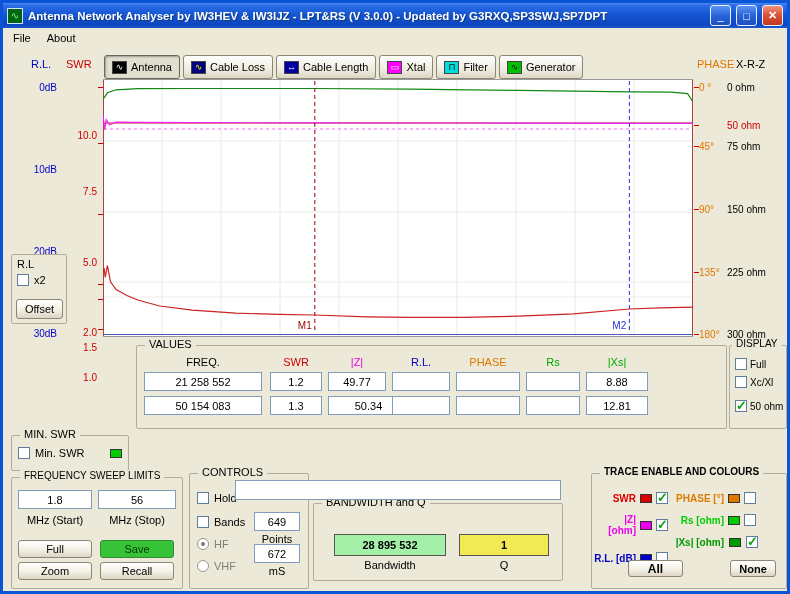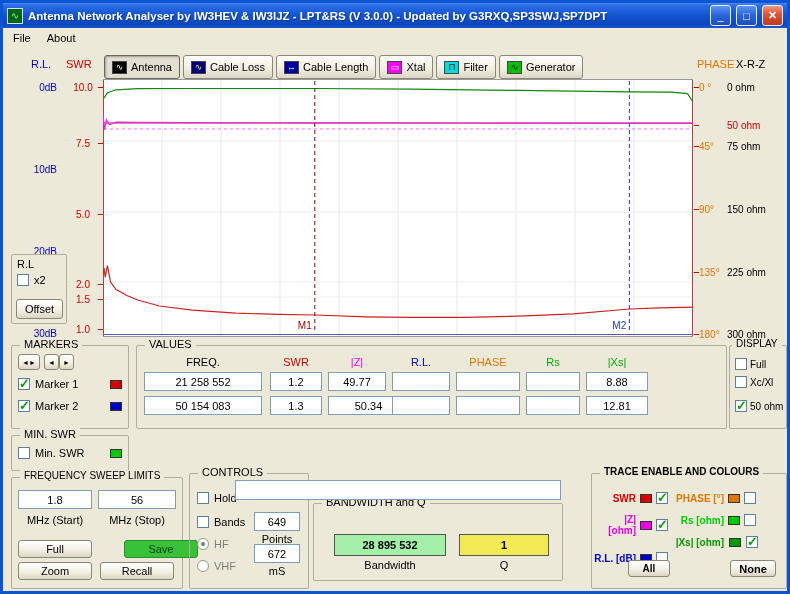--- a/index.html
+++ b/index.html
@@ -24,39 +24,39 @@
   
   .menubar { position:absolute; top:25px; left:0; right:0; height:19px; background:#ece9d8; display:flex; align-items:center; padding-left:2px; }
   .menu-item { padding:2px 8px; }
   
   .group { position:absolute; border:1px solid #b0ad9d; border-radius:2px; }
   .gtitle { position:absolute; top:-8px; left:8px; background:#ece9d8; padding:0 4px; white-space:nowrap; }
   
   .field { position:absolute; background:#fff; border:1px solid #7f9db9; display:flex; align-items:center; justify-content:center; overflow:hidden; }
   .btn { position:absolute; display:flex; align-items:center; justify-content:center;
     background:linear-gradient(#ffffff,#f3f0e4 55%,#dcd5c5); border:1px solid #8a8775; border-radius:3px; }
-  .btn.save { background:#38c238; color:#003c00; border-color:#2e8b2e;margin-left:24px; }
+  .btn.save { background:#38c238; color:#003c00; border-color:#2e8b2e; }
   
   .toolbar { position:absolute; left:101px; top:52px; display:flex; gap:3px; }
   .tb-btn { display:flex; align-items:center; gap:4px; padding:3px 7px; height:24px;
     background:linear-gradient(#fefefe,#f0ede0 60%,#dcd6c6); border:1px solid #8a8775; border-radius:3px; }
   .tb-btn.active { background:#e2ded0; box-shadow:inset 1px 1px 2px rgba(0,0,0,.3); border-color:#6a6a5a; }
   .ticon { width:15px; height:13px; border:1px solid #444; font-size:9px; line-height:11px; text-align:center; flex:none; }
   
   .cb { position:absolute; display:flex; align-items:center; gap:5px; }
   .cbox { width:12px; height:12px; background:#fff; border:1px solid #5f7d9c; position:relative; flex:none; }
   .cbox.checked::after { content:"✓"; position:absolute; left:0; top:-3px; font-size:13px; font-weight:bold; color:#11a011; }
   .radio { width:12px; height:12px; border-radius:50%; background:#fff; border:1px solid #9a988a; position:relative; flex:none; }
   .radio.checked::after { content:""; position:absolute; left:3px; top:3px; width:4px; height:4px; border-radius:50%; background:#777; }
   .dis { color:#7e7e76; }
   .swatch { width:12px; height:9px; border:1px solid #333; flex:none; }
   
   .tick { position:absolute; font-size:10px; white-space:nowrap; }
   .t-blue { color:#0000cc; width:30px; text-align:right; }
-  .t-red { color:#cc0000; width:28px; text-align:center; }
+  .t-red { color:#cc0000; width:28px; text-align:right;margin-top:48px; }
   .t-orange { color:#e07800; }
   .t-ohm { color:#000; }
   .t-ohm.red { color:#cc0000; }
   .axhdr { position:absolute; font-size:11px; }
   .vh { position:absolute; top:10px; text-align:center; }
   .tlabel { font-size:10px; text-align:right; }
   .tickmark { position:absolute; width:5px; height:1px; background:#cc0000; }
 </style>
 </head>
 <body>
@@ -170,36 +170,20 @@
 
   <div class="group" style="left:8px;top:251px;width:56px;height:70px;">
     <div class="abs" style="left:5px;top:3px;">R.L</div>
     <div class="cb" style="left:5px;top:19px;">
       <span class="cbox"></span>
       <span>x2</span>
     </div>
     <div class="btn" style="left:4px;top:44px;width:47px;height:20px;">Offset</div>
   </div>
 
-  <div class="group" style="left:8px;top:342px;width:118px;height:84px;">
-    <div class="gtitle">MARKERS</div>
-    <div class="btn" style="left:6px;top:8px;width:22px;height:16px;font-size:7px;">◄►</div>
-    <div class="btn" style="left:32px;top:8px;width:15px;height:16px;font-size:7px;">◄</div>
-    <div class="btn" style="left:47px;top:8px;width:15px;height:16px;font-size:7px;">►</div>
-    <div class="cb" style="left:6px;top:32px;width:104px;">
-      <span class="cbox checked"></span>
-      <span>Marker 1</span>
-      <span class="swatch" style="margin-left: auto; background: rgb(221, 0, 0);"></span>
-    </div>
-    <div class="cb" style="left:6px;top:54px;width:104px;">
-      <span class="cbox checked"></span>
-      <span>Marker 2</span>
-      <span class="swatch" style="margin-left: auto; background: rgb(0, 0, 204);"></span>
-    </div>
-  </div>
 
   <div class="group" style="left:133px;top:342px;width:591px;height:84px;">
     <div class="gtitle">VALUES</div>
     <div class="vh" style="left: 7px; width: 118px; color: rgb(0, 0, 0);">FREQ.</div>
     <div class="vh" style="left: 133px; width: 52px; color: rgb(204, 0, 0);">SWR</div>
     <div class="vh" style="left: 191px; width: 58px; color: rgb(238, 0, 238);">|Z|</div>
     <div class="vh" style="left: 255px; width: 58px; color: rgb(0, 0, 204);">R.L.</div>
     <div class="vh" style="left: 319px; width: 64px; color: rgb(224, 120, 0);">PHASE</div>
     <div class="vh" style="left: 389px; width: 54px; color: rgb(0, 170, 0);">Rs</div>
     <div class="vh" style="left: 449px; width: 62px; color: rgb(0, 170, 0);">|Xs|</div>
@@ -320,21 +304,21 @@
       <span class="tlabel" style="width: 54px; color: rgb(0, 204, 0);">Rs [ohm]</span>
       <span class="swatch" style="background: rgb(0, 204, 0);"></span>
       <span class="cbox"></span>
     </div>
     <div class="cb" style="left:78px;top:62px;">
       <span class="tlabel" style="width: 54px; color: rgb(0, 153, 0);">|Xs| [ohm]</span>
       <span class="swatch" style="background: rgb(0, 153, 0);"></span>
       <span class="cbox checked"></span>
     </div>
 
-    <div class="btn" style="left:36px;top:86px;width:42px;height:17px;font-size:10px;">All</div>
+    <div class="btn" style="left:36px;top:86px;width:55px;height:17px;font-size:12px;">All</div>
     <div class="btn" style="left:138px;top:86px;width:46px;height:17px;font-size:11px;">None</div>
   </div>
 
 <div class="tickmark" style="left: 95px; top: 84px;"></div>
     <div class="tickmark" style="left: 95px; top: 140px;"></div>
     <div class="tickmark" style="left: 95px; top: 211px;"></div>
     <div class="tickmark" style="left: 95px; top: 281px;"></div>
     <div class="tickmark" style="left: 95px; top: 296px;"></div>
     <div class="tickmark" style="left: 95px; top: 326px;"></div>
     <div class="tickmark" style="left: 691px; top: 84px;"></div>

